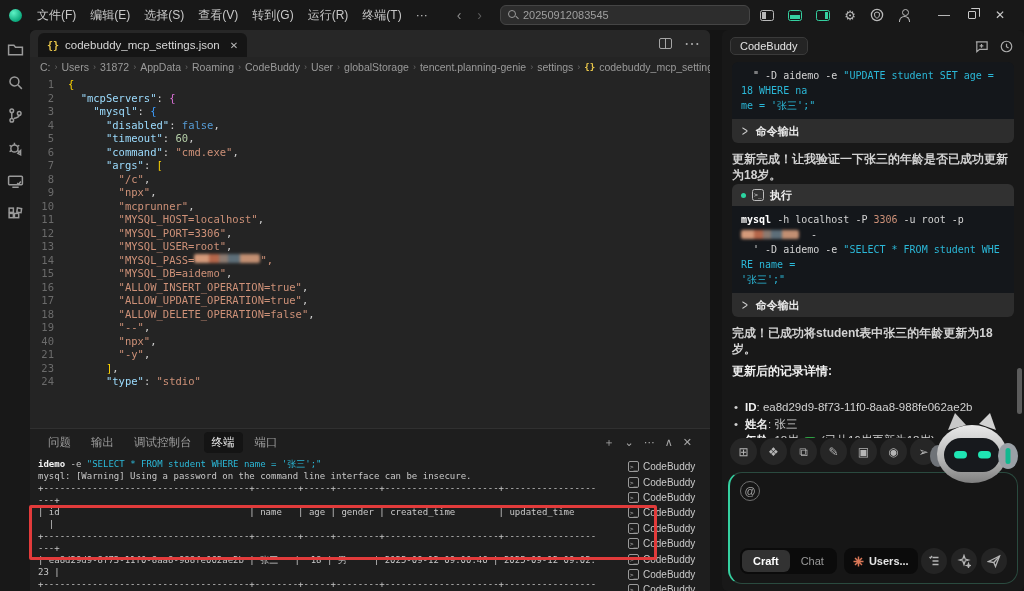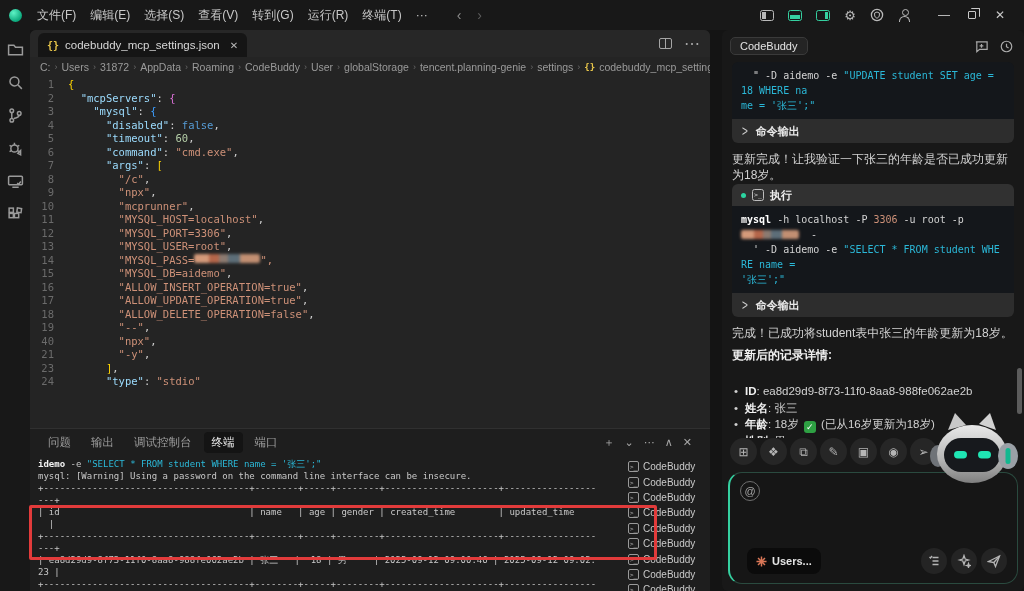--- a/index.html
+++ b/index.html
@@ -93,21 +93,21 @@
   .codecard { border-radius:6px; overflow:hidden; margin-bottom:8px; }
   .codecard .codebody { background:#14171b; padding:6px 9px; font-family:"DejaVu Sans Mono", monospace; font-size:10px; line-height:15px; white-space:pre-wrap; word-break:break-all; }
   .tk-w{color:#d4d4d4} .tk-wb{color:#ffffff;font-weight:bold} .tk-cy{color:#2BB8D8} .tk-or{color:#CE9178}
   .codebody .tk-redact { width:58px; }
   .cmdout { background:#2d2d2d; height:24px; display:flex; align-items:center; gap:8px; padding:0 10px; font-size:11px; color:#e8e8e8; font-weight:bold; }
   .chev { color:#cfcfcf; font-weight:normal; font-size:10px; transform:scaleY(1.4); display:inline-block; }
   .exec-head { background:#313131; height:22px; display:flex; align-items:center; gap:6px; padding:0 9px; }
   .exec-dot { width:5px; height:5px; border-radius:50%; background:#2bd4a0; }
   .exec-termic { width:12px; height:12px; border:1px solid #bdbdbd; border-radius:2.5px; color:#d5d5d5; font-size:6.5px; line-height:10px; text-align:center; font-family:"DejaVu Sans Mono", monospace; }
   .exec-label { font-size:11px; font-weight:bold; color:#f0f0f0; }
-  .chat-msg { margin:1px 0; line-height:16px; }
+  .chat-msg { margin:1px 0; line-height:16px;font-weight:bold; }
   .chat-heading { font-weight:bold; color:#f0f0f0; margin:6px 0 19px 0; }
   .rec-list { list-style:none; }
   .rec-list li { position:relative; padding-left:13px; line-height:16.5px; font-size:11.5px; white-space:nowrap; }
   .rec-list li::before { content:"•"; position:absolute; left:2px; color:#d2d2d2; }
   .rec-label { font-weight:bold; color:#f0f0f0; }
   .check-badge { display:inline-block; width:12px; height:12px; background:#2ea043; border-radius:3px; color:#fff;
     font-size:9px; line-height:12px; text-align:center; vertical-align:-1.5px; margin:0 2px; }
   .chat-scrollbar { position:absolute; right:2px; top:338px; width:5px; height:46px; background:#5c5c5c; border-radius:3px; }
 
   .chat-toolbar { position:absolute; left:8px; top:408px; display:flex; gap:3px; }
@@ -142,20 +142,24 @@
         <span class="menu-item">选择(S)</span>
         <span class="menu-item">查看(V)</span>
         <span class="menu-item">转到(G)</span>
         <span class="menu-item">运行(R)</span>
         <span class="menu-item">终端(T)</span>
       </div>
     <span class="menu-item">···</span>
     <div class="nav-arrows">
       <span>‹</span>
       <span class="fwd">›</span>
+    </div>
+    <div class="searchbox">
+      <span class="lens"></span>
+      <input value="20250912083545" style="">
     </div>
     <div class="tb-right">
       <span class="layicon left"></span>
       <span class="layicon teal bottom"></span>
       <span class="layicon teal rightp"></span>
       <span class="glyph">⚙</span>
       <svg width="14" height="14" viewBox="0 0 14 14">
           <circle cx="7" cy="7" r="5.6" stroke="#b9b9b9" fill="none" stroke-width="1.3"></circle>
           <path d="M7 4l2.4 1v2c0 1.6-1 2.7-2.4 3.2C5.6 9.7 4.6 8.6 4.6 7V5z" stroke="#b9b9b9" fill="none" stroke-width="1"></path>
         </svg>
@@ -413,20 +417,24 @@
         <rect x="30" y="41" width="13" height="7.5" rx="3.7" fill="#1fe6b4"></rect>
         <rect x="54" y="41" width="13" height="7.5" rx="3.7" fill="#1fe6b4"></rect>
         <ellipse cx="84" cy="46" rx="10" ry="13" fill="#9aa0a6"></ellipse>
         <rect x="81.5" y="38" width="5" height="16" rx="2.5" fill="#12b890"></rect>
       </svg>
     </div>
 
     <div class="inputcard">
       <div class="at-circle">@</div>
       <div class="input-bottom">
+        <div class="seg">
+          <span class="seg-item active">Craft</span>
+          <span class="seg-item">Chat</span>
+        </div>
         <div class="model-pill">
           <svg width="11" height="11" viewBox="0 0 12 12">
               <g stroke="#d97757" stroke-width="1.6">
                 <path d="M6 0.5v11M0.5 6h11M2.2 2.2l7.6 7.6M9.8 2.2l-7.6 7.6"></path>
               </g>
             </svg>
           <span>Users...</span>
         </div>
         <div class="input-icons">
           <span class="ic-circle">

